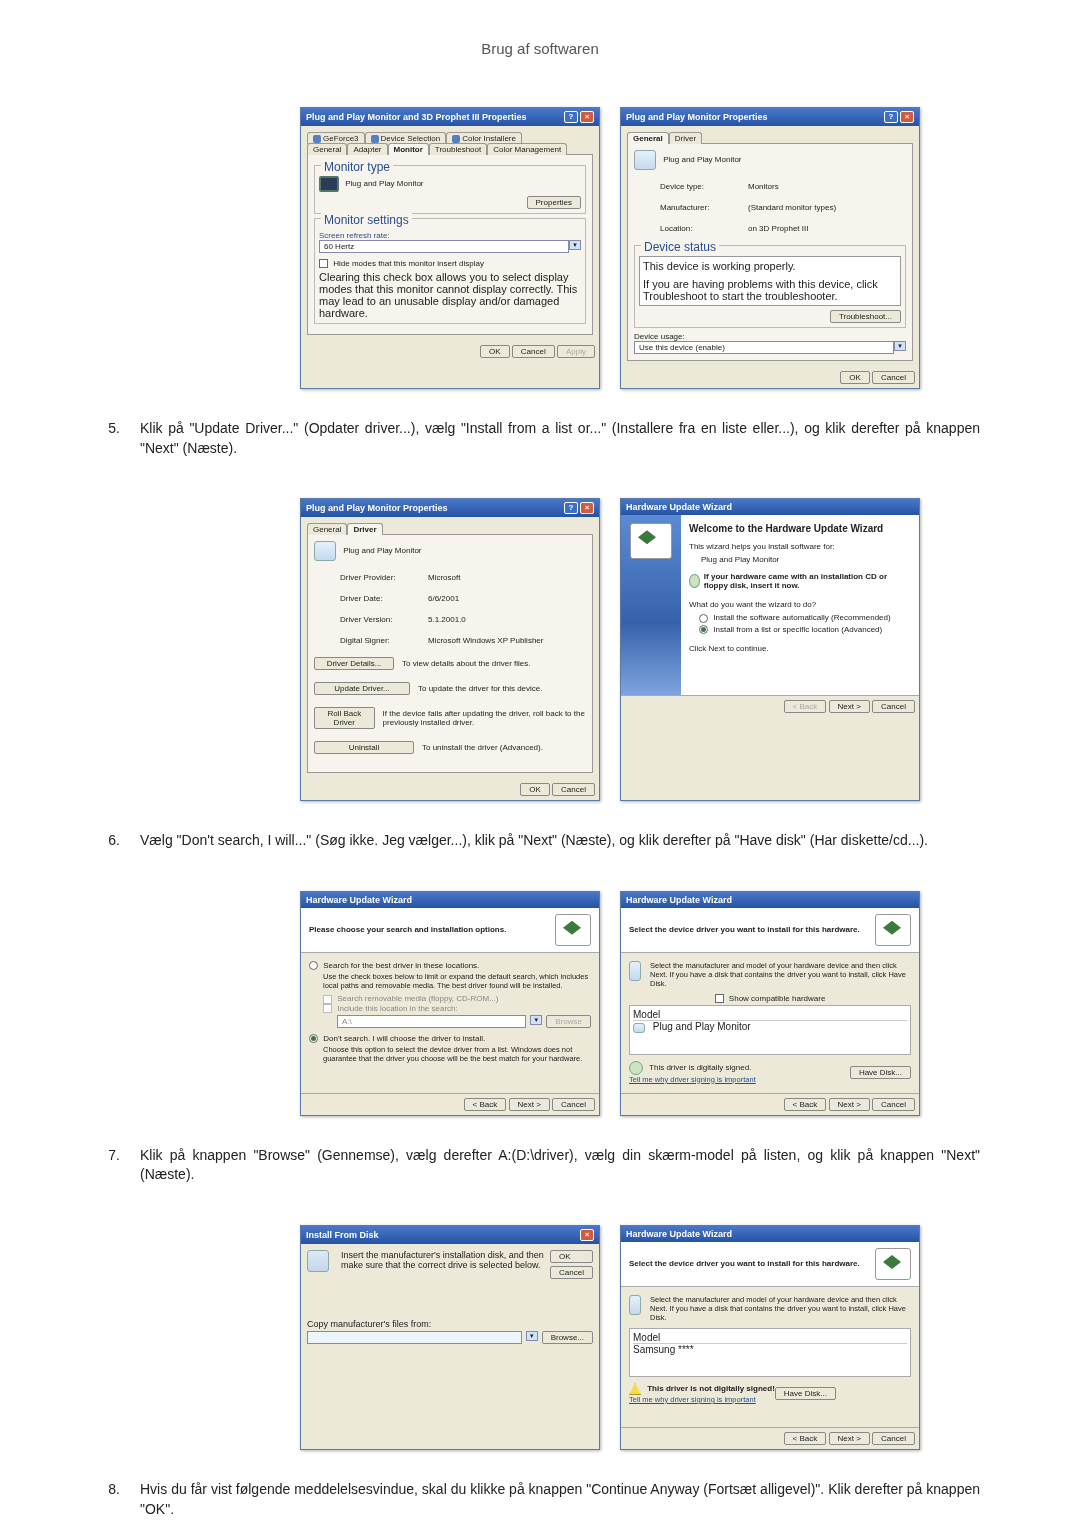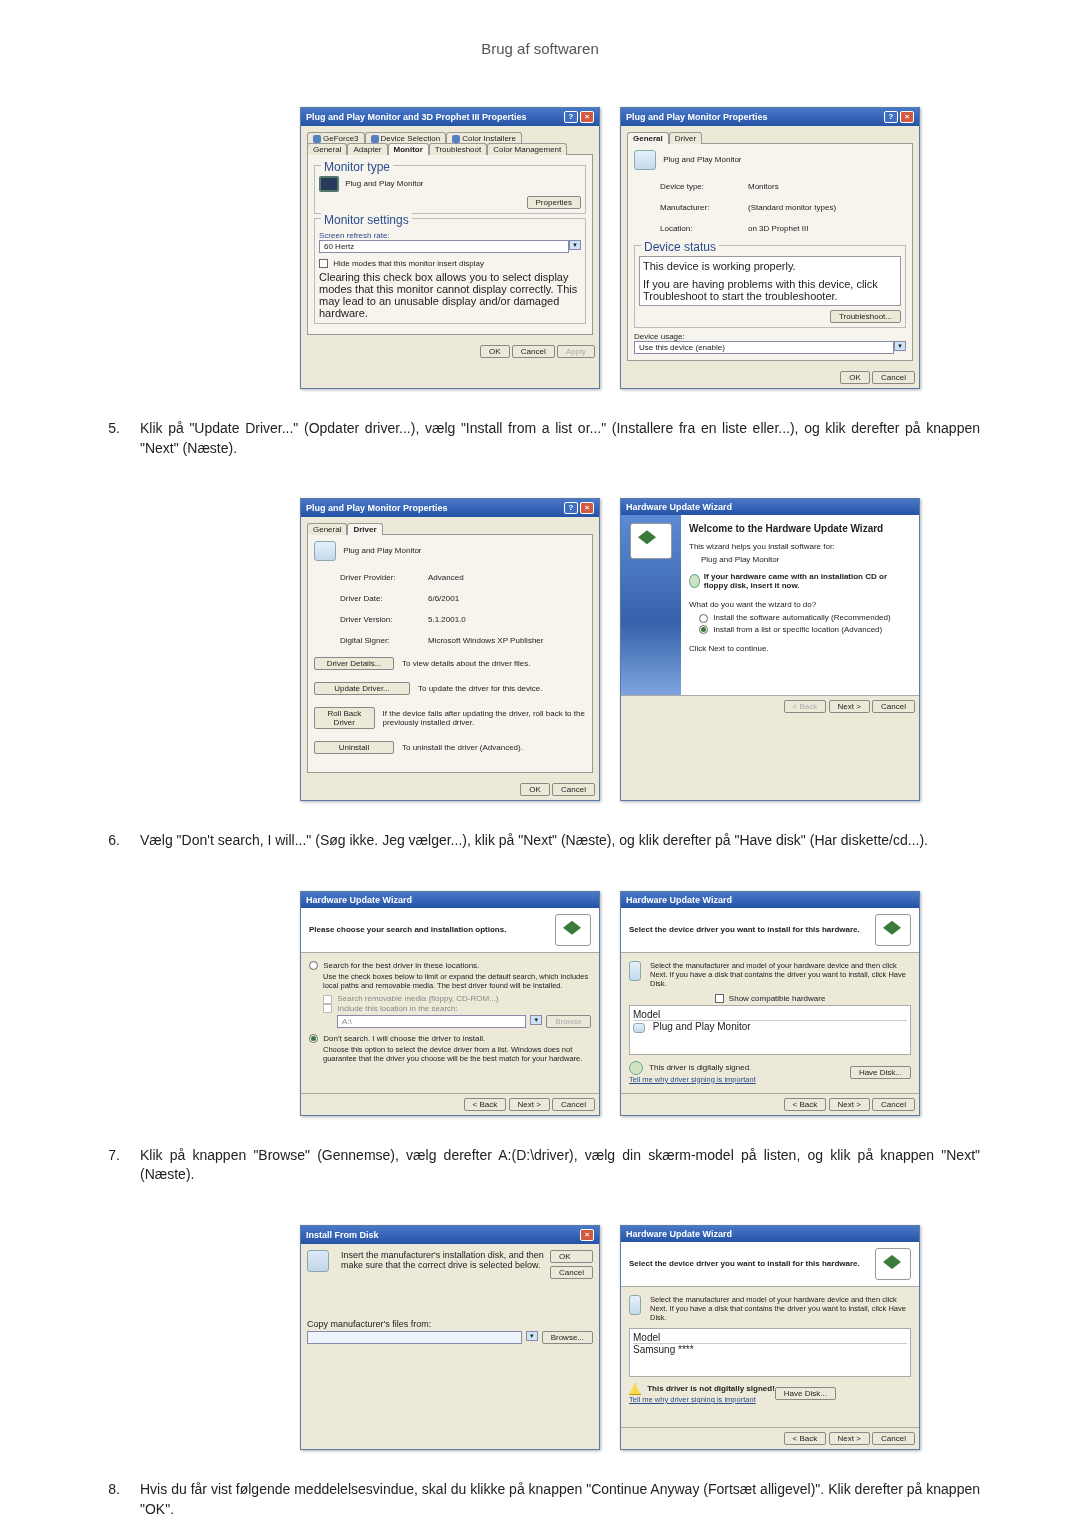--- a/index.html
+++ b/index.html
@@ -381,21 +381,21 @@
         <span class="tab active">Driver</span>
       </div>
       <div class="panel">
         <div>
           <span class="device-icon"></span>
           <span>Plug and Play Monitor</span>
         </div>
         <div style="margin:6px 0 6px 26px;">
           <div class="info-row">
               <span class="info-label">Driver Provider:</span>
-              <span>Advanced</span>
+              <span>Microsoft</span>
             </div>
           <div class="info-row">
               <span class="info-label">Driver Date:</span>
               <span>6/6/2001</span>
             </div>
           <div class="info-row">
               <span class="info-label">Driver Version:</span>
               <span>5.1.2001.0</span>
             </div>
           <div class="info-row">
@@ -409,21 +409,21 @@
         </div>
         <div class="info-row" style="align-items:center;">
           <span class="btn" style="width:96px;text-align:center;">Update Driver...</span>
           <span>To update the driver for this device.</span>
         </div>
         <div class="info-row" style="align-items:center;">
           <span class="btn" style="width:80px;text-align:center;">Roll Back Driver</span>
           <span>If the device fails after updating the driver, roll back to the previously installed driver.</span>
         </div>
         <div class="info-row" style="align-items:center;">
-          <span class="btn" style="width:80px;text-align:center;">Uninstall</span>
+          <span class="btn" style="width:100px;text-align:center;">Uninstall</span>
           <span>To uninstall the driver (Advanced).</span>
         </div>
       </div>
     </div>
     <div class="button-row">
       <span class="btn">OK</span>
       <span class="btn">Cancel</span>
     </div>
   </div>
 

